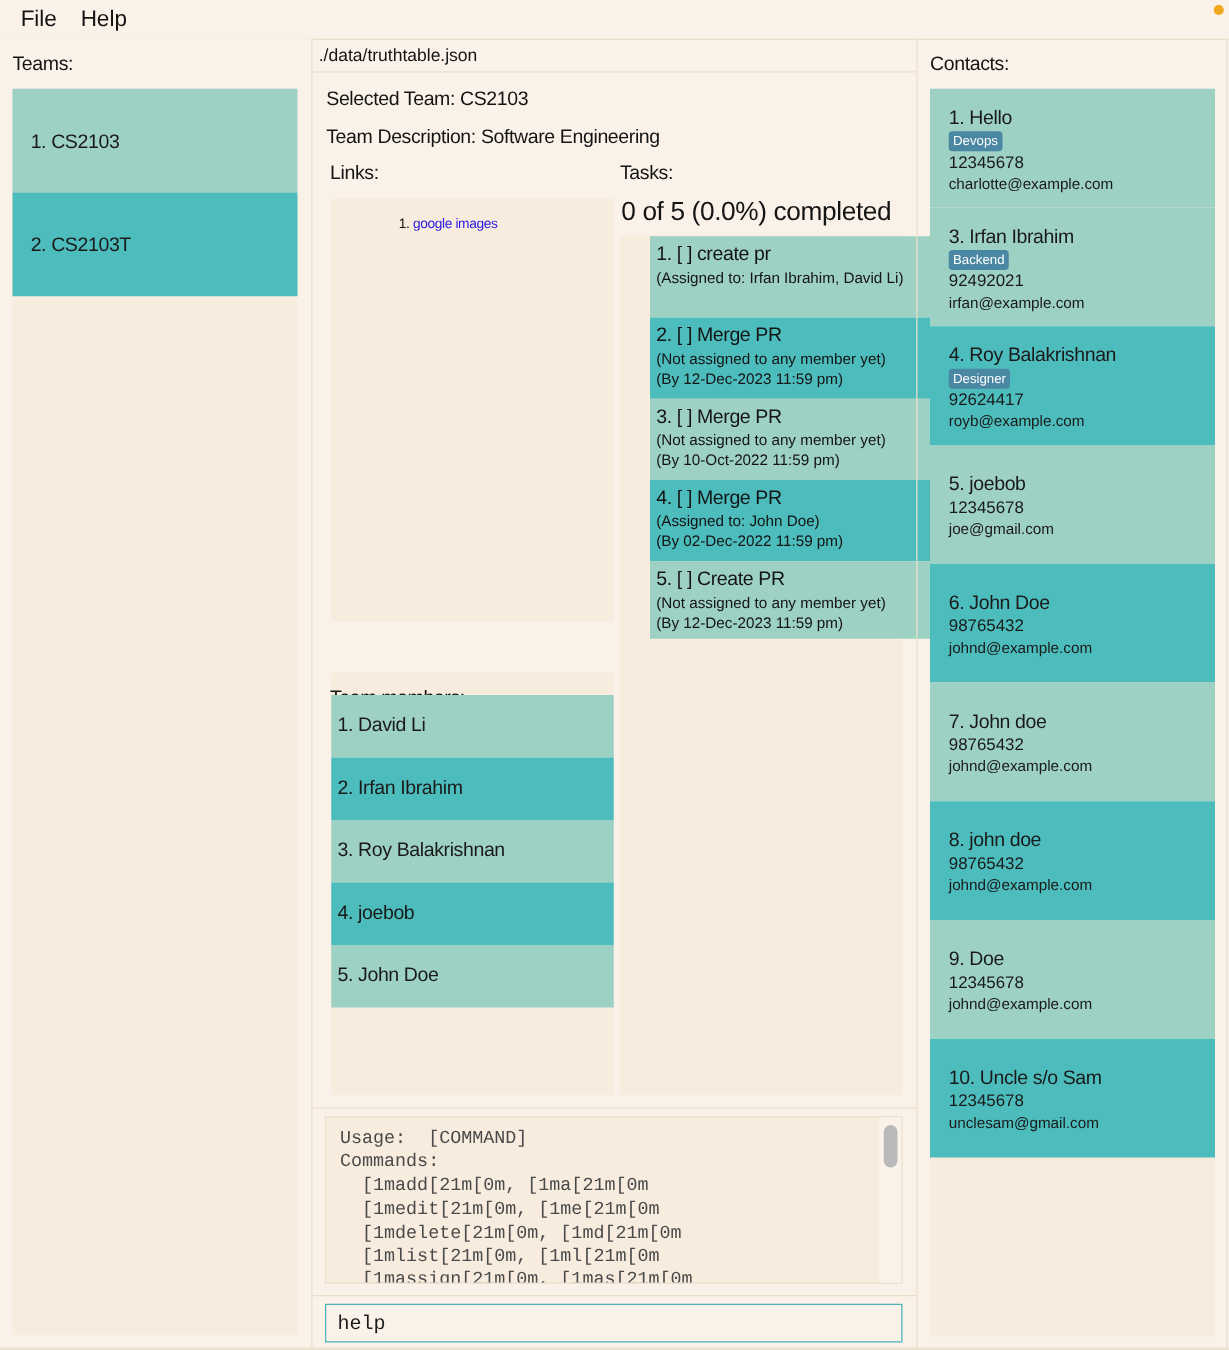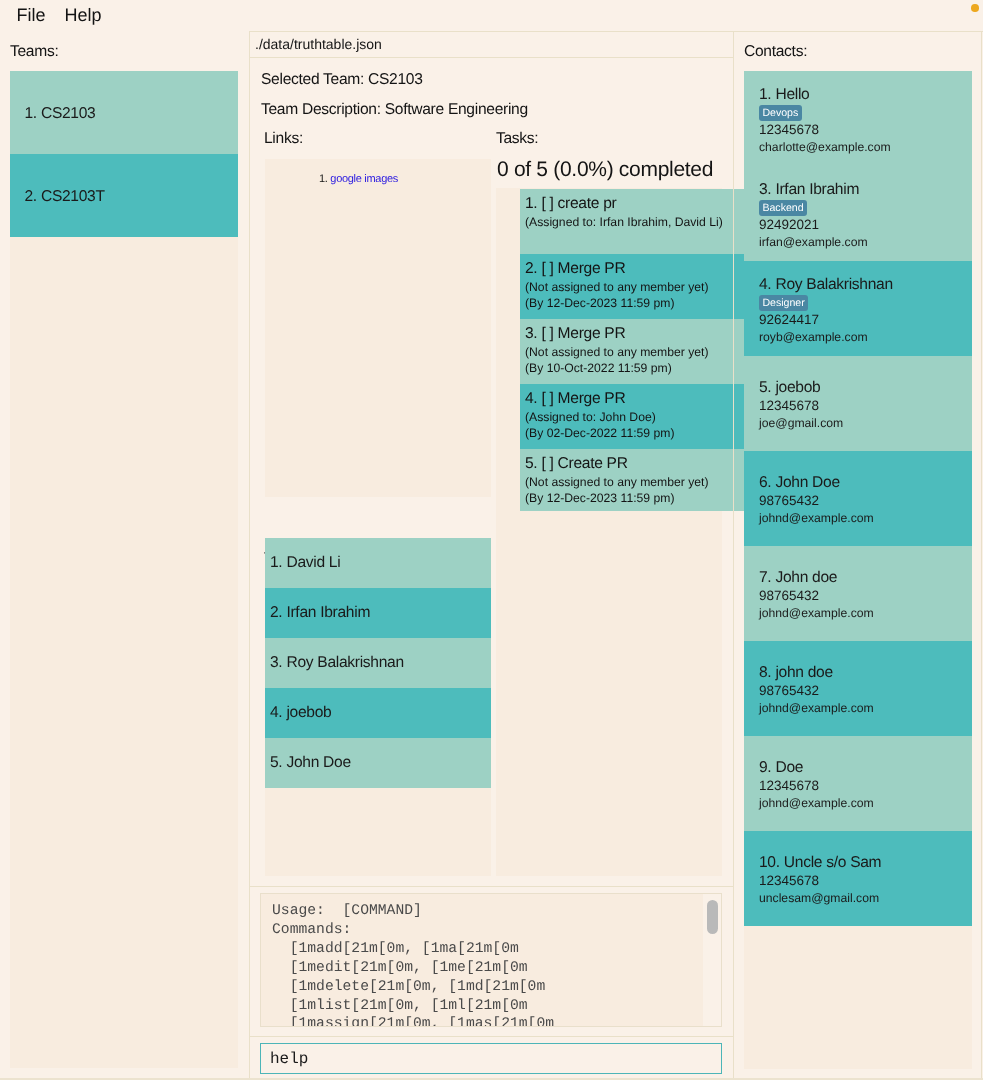--- a/index.html
+++ b/index.html
@@ -42,21 +42,21 @@
   .link-item{position:absolute;left:273px;top:172px;font-size:11px;letter-spacing:-0.3px;line-height:15.2px;color:#141414;white-space:nowrap;margin-left:46px;}
   .link-item a{color:#2a19e0;text-decoration:none;}
 
   .tasks-pct{position:absolute;left:497px;top:162px;font-size:21px;letter-spacing:-0.3px;line-height:15.2px;color:#141414;}
   .taskslist{position:absolute;left:520px;top:189px;width:226px;}
   .task-item{box-sizing:border-box;padding:5px 0 0 5px;overflow:hidden;}
   .task-title{font-size:15.6px;letter-spacing:-0.3px;line-height:19.5px;color:#141414;white-space:nowrap;}
   .task-sub{font-size:12.2px;line-height:16.4px;color:#141414;white-space:nowrap;}
 
   .members-label{position:absolute;left:264px;top:509px;font-size:15.6px;letter-spacing:-0.3px;line-height:15.2px;color:#141414;margin-top:42px;}
-  .member-list{position:absolute;left:265px;top:538px;width:226px;}
+  .member-list{position:absolute;left:265px;top:556px;width:226px;}
   .member-item{height:50px;box-sizing:border-box;display:flex;align-items:center;
                padding-left:5px;font-size:15.6px;letter-spacing:-0.3px;color:#1a1a1a;}
 
   
   .hsep{position:absolute;left:250px;width:483px;height:1px;background:#e9e0c9;}
   .console-inner{position:absolute;left:260px;top:893px;width:462px;height:134px;
                  border:1px solid #e9dfcb;box-sizing:border-box;background:#f8ecdf;overflow:hidden;}
   .console-text{position:absolute;left:11px;top:8px;font-family:"Liberation Mono",monospace;
                 font-size:14.7px;line-height:18.9px;color:#4a4a4a;white-space:pre;}
   .console-scroll-track{position:absolute;left:703px;top:894px;width:18px;height:132px;background:#faf1e8;}

